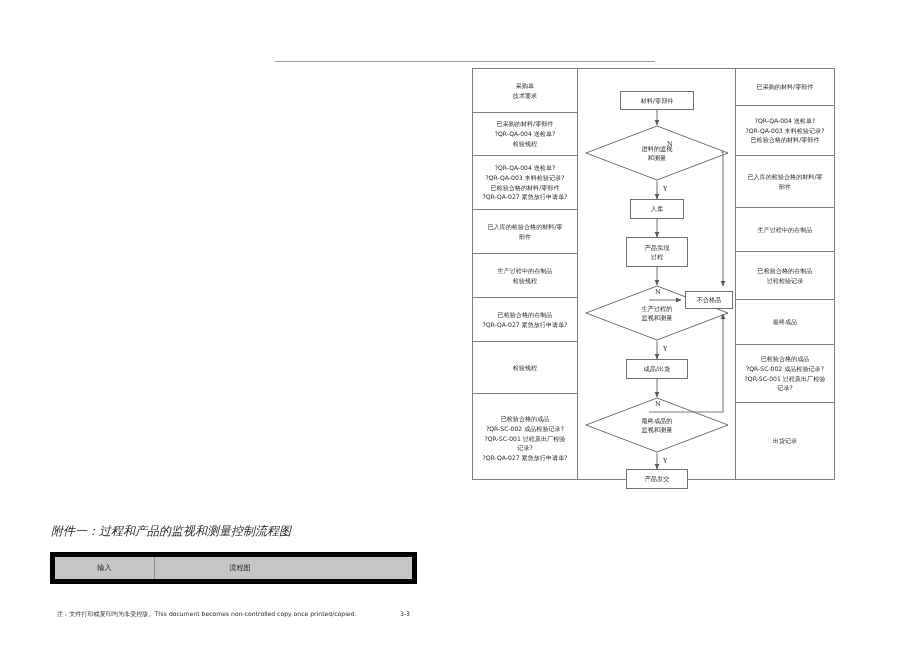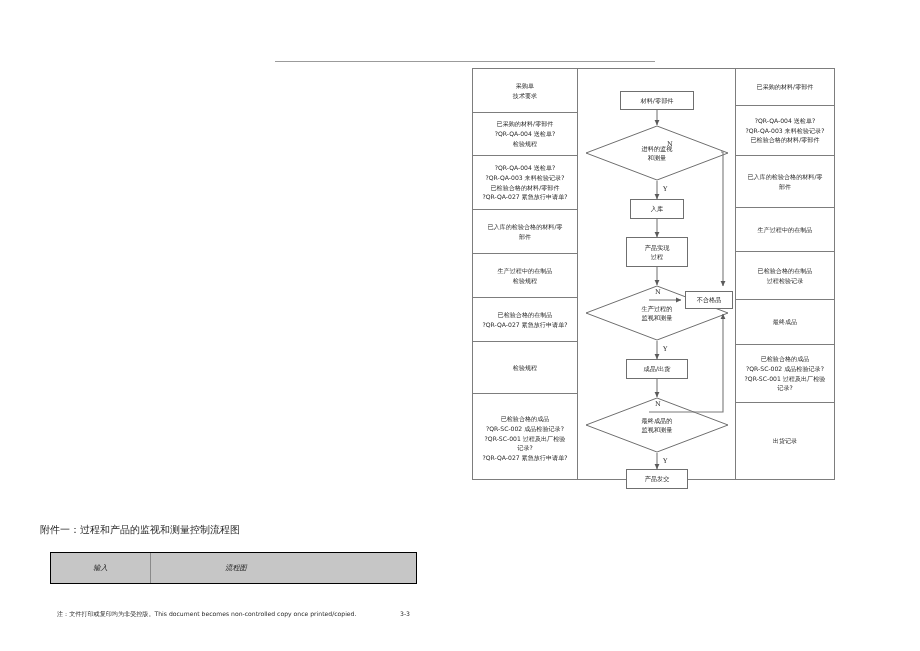--- a/index.html
+++ b/index.html
@@ -42,26 +42,26 @@
 
   
   #reject-box{position:absolute;left:685px;top:291px;width:48px;height:18px;
               box-sizing:border-box;border:1px solid #6f6f6f;background:#ffffff;
               display:flex;align-items:center;justify-content:center;
               font-size:6.2px;color:#1f1f1f;z-index:6;}
   #overlay-wires{position:absolute;left:0;top:0;width:920px;height:651px;
                  pointer-events:none;z-index:5;}
 
   
-  #caption{position:absolute;left:40px;top:523px;font-size:10px;color:#2a2a2a;}
+  #caption{position:absolute;left:51px;top:523px;font-size:12px;color:#2a2a2a;font-style:italic;}
 
   
   #io-table{position:absolute;left:50px;top:552px;width:367px;height:32px;
-            box-sizing:border-box;border:1px solid #000000;background:#c6c6c6;
-            display:flex;font-style:italic;}
+            box-sizing:border-box;border:5px solid #000000;background:#c6c6c6;
+            display:flex;}
   #io-table .ioc{box-sizing:border-box;display:flex;align-items:center;
                  justify-content:center;font-size:7.2px;color:#1b1b1b;
                  border-right:1px solid #8a8a8a;}
   #io-table .ioc:last-child{border-right:none;}
   #io-in{width:100px;}
   #io-flow{width:170px;text-align:center;}
   #io-out{flex:1;}
 
   
   #footer-note{position:absolute;left:57px;top:610px;font-size:6.1px;color:#2a2a2a;}

